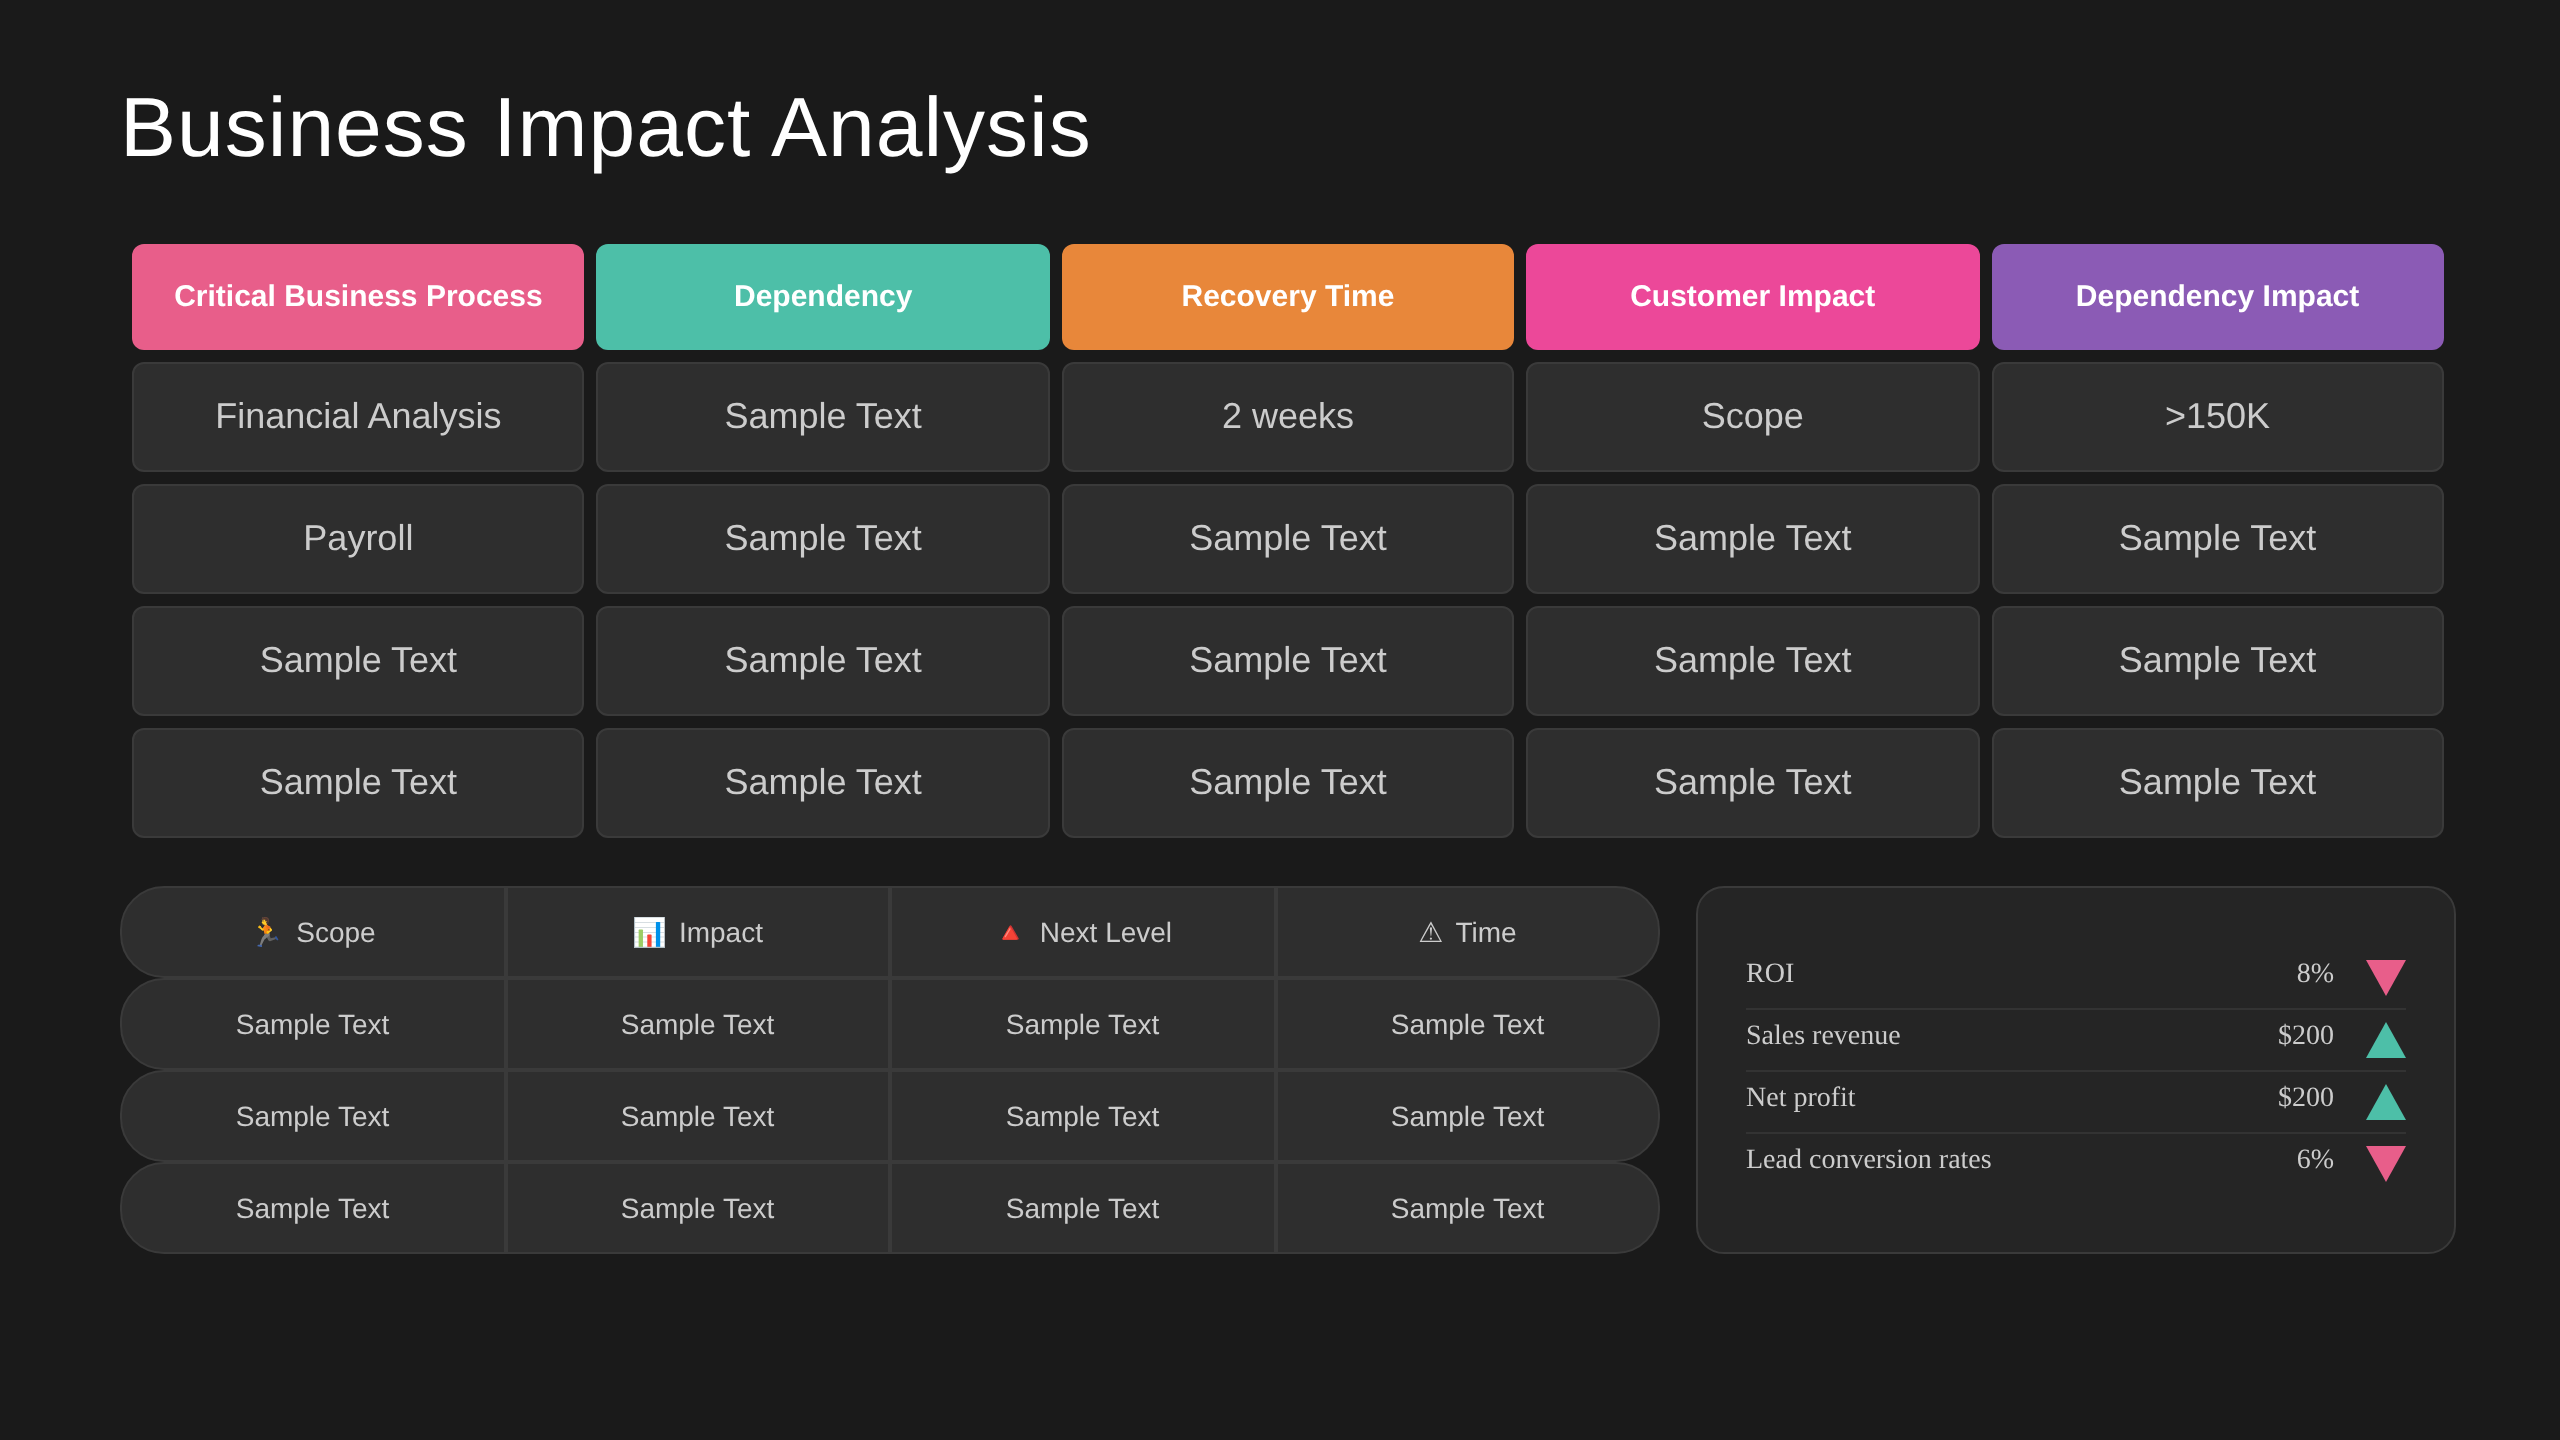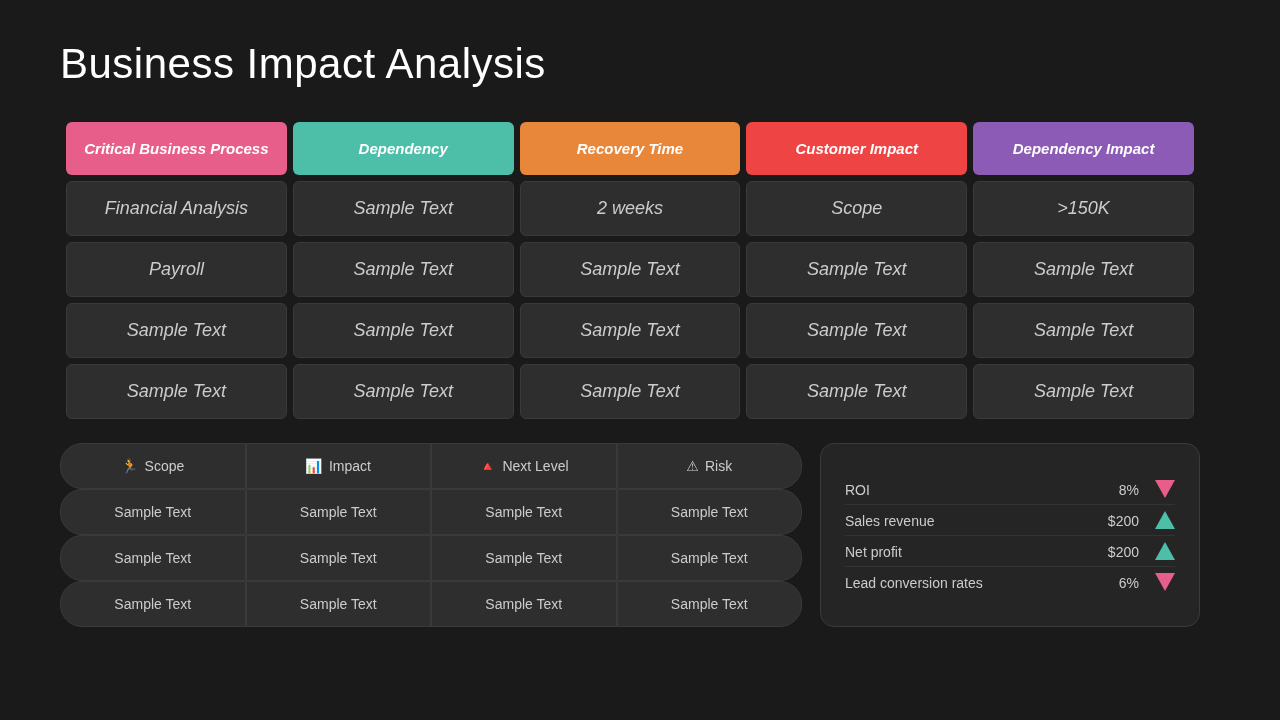--- a/index.html
+++ b/index.html
@@ -7,39 +7,38 @@
       background: #1a1a1a;
       font-family: 'Segoe UI', Arial, sans-serif;
       color: #fff;
       width: 1280px;
       height: 720px;
       overflow: hidden;
     }
     .page {
       width: 1280px;
       height: 720px;
-      padding: 40px 80px 30px 60px;
+      padding: 40px 52px 30px 60px;
       display: flex;
       flex-direction: column;
       gap: 0;
     }
     .page-title {
       font-size: 42px;
       font-weight: 400;
       color: #fff;
       margin-bottom: 28px;
       letter-spacing: 0.5px;
     }
     
     .top-table {
       width: 100%;
       border-collapse: separate;
       border-spacing: 6px 6px;
       margin-bottom: 18px;
-      font-style: italic;
     }
     .top-table th {
       padding: 18px 12px;
       font-size: 15px;
       font-weight: 600;
       color: #fff;
       text-align: center;
       border-radius: 6px;
     }
     .top-table td {
@@ -47,21 +46,21 @@
       color: #ccc;
       text-align: center;
       padding: 16px 10px;
       font-size: 18px;
       border-radius: 6px;
       border: 1px solid #3a3a3a;
     }
     .th-critical { background: #e85e8a; }
     .th-dependency { background: #4dbfa8; }
     .th-recovery { background: #e8873a; }
-    .th-customer { background: #ef4444; }
+    .th-customer { background: #ec4899; }
     .th-financial { background: #8b5bb5; }
 
     
     .bottom-section {
       display: flex;
       gap: 18px;
       width: 100%;
     }
     
     .bottom-left {
@@ -108,24 +107,25 @@
       background: #252525;
       border-radius: 14px;
       border: 1px solid #3a3a3a;
       padding: 18px 24px;
       display: flex;
       flex-direction: column;
       justify-content: space-around;
     }
     .metric-row {
       display: flex;
-      align-items: flex-end;
+      align-items: flex-start;
       justify-content: space-between;
       padding: 6px 0;
       border-bottom: 1px solid #333;
+      font-family: Liberation Serif, serif;
     }
     .metric-row:last-child { border-bottom: none; }
     .metric-label { font-size: 14px; color: #ccc; }
     .metric-value { font-size: 14px; color: #ccc; margin-left: auto; margin-right: 16px; }
     .arrow-down {
       width: 0; height: 0;
       border-left: 10px solid transparent;
       border-right: 10px solid transparent;
       border-top: 18px solid #e85e8a;
     }
@@ -208,21 +208,21 @@
               </th>
               <th>
                 <div class="icon-cell">
                   <span>🔺</span> 
                   <span>Next Level</span>
                 </div>
               </th>
               <th>
                 <div class="icon-cell">
                   <span>⚠</span> 
-                  <span>Risk</span>
+                  <span>Time</span>
                 </div>
               </th>
             </tr>
         </thead>
         <tbody id="bottom-body">
             <tr class="row-rounded">
               <td>Sample Text</td>
               <td>Sample Text</td>
               <td>Sample Text</td>
               <td>Sample Text</td>

